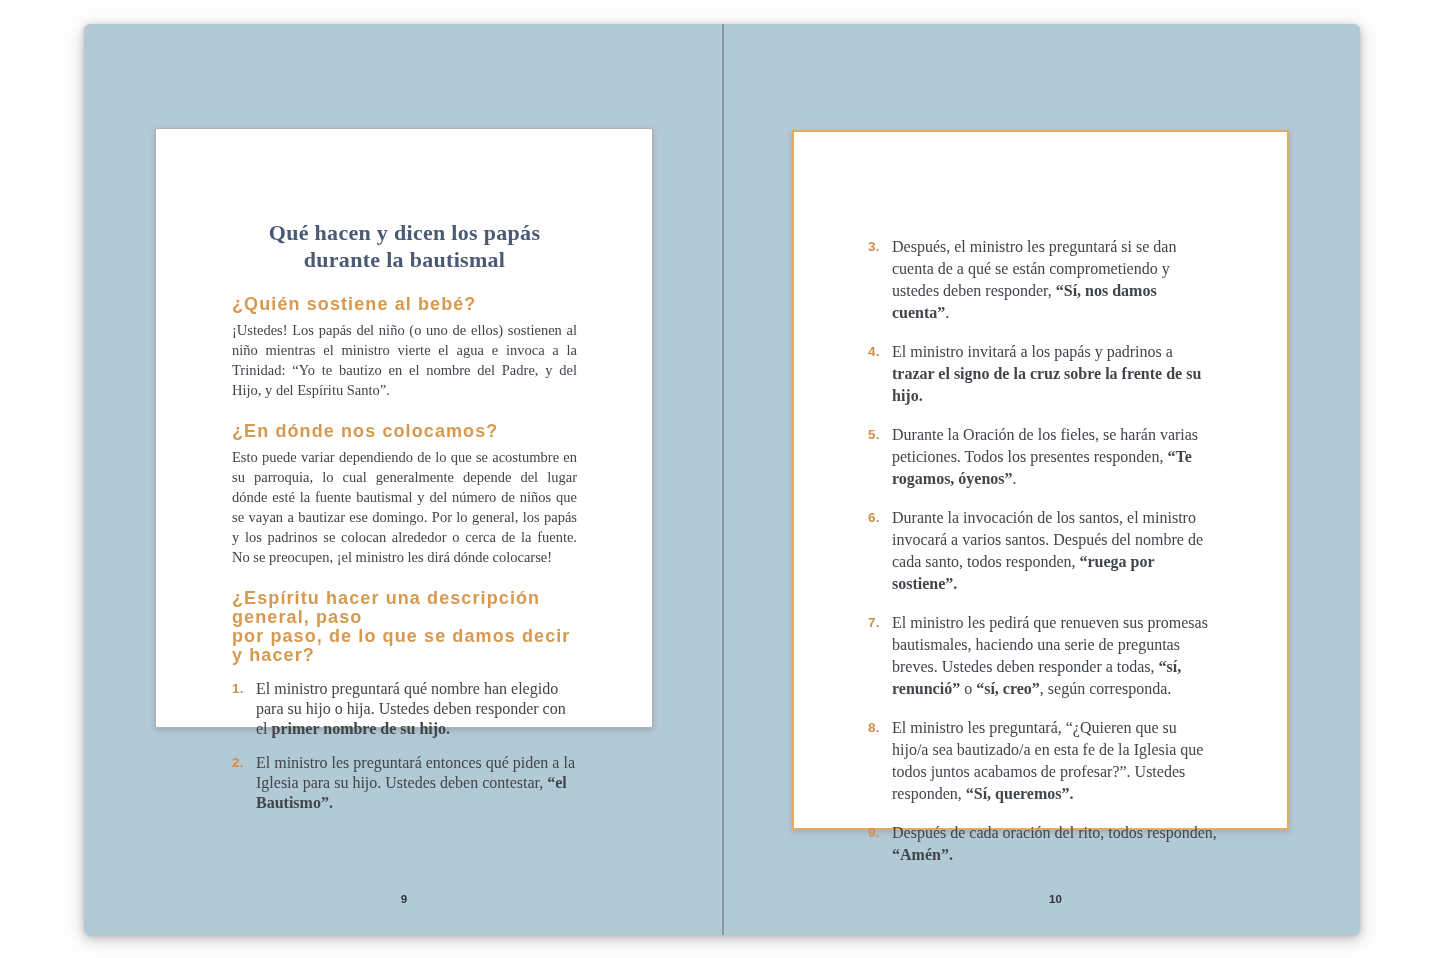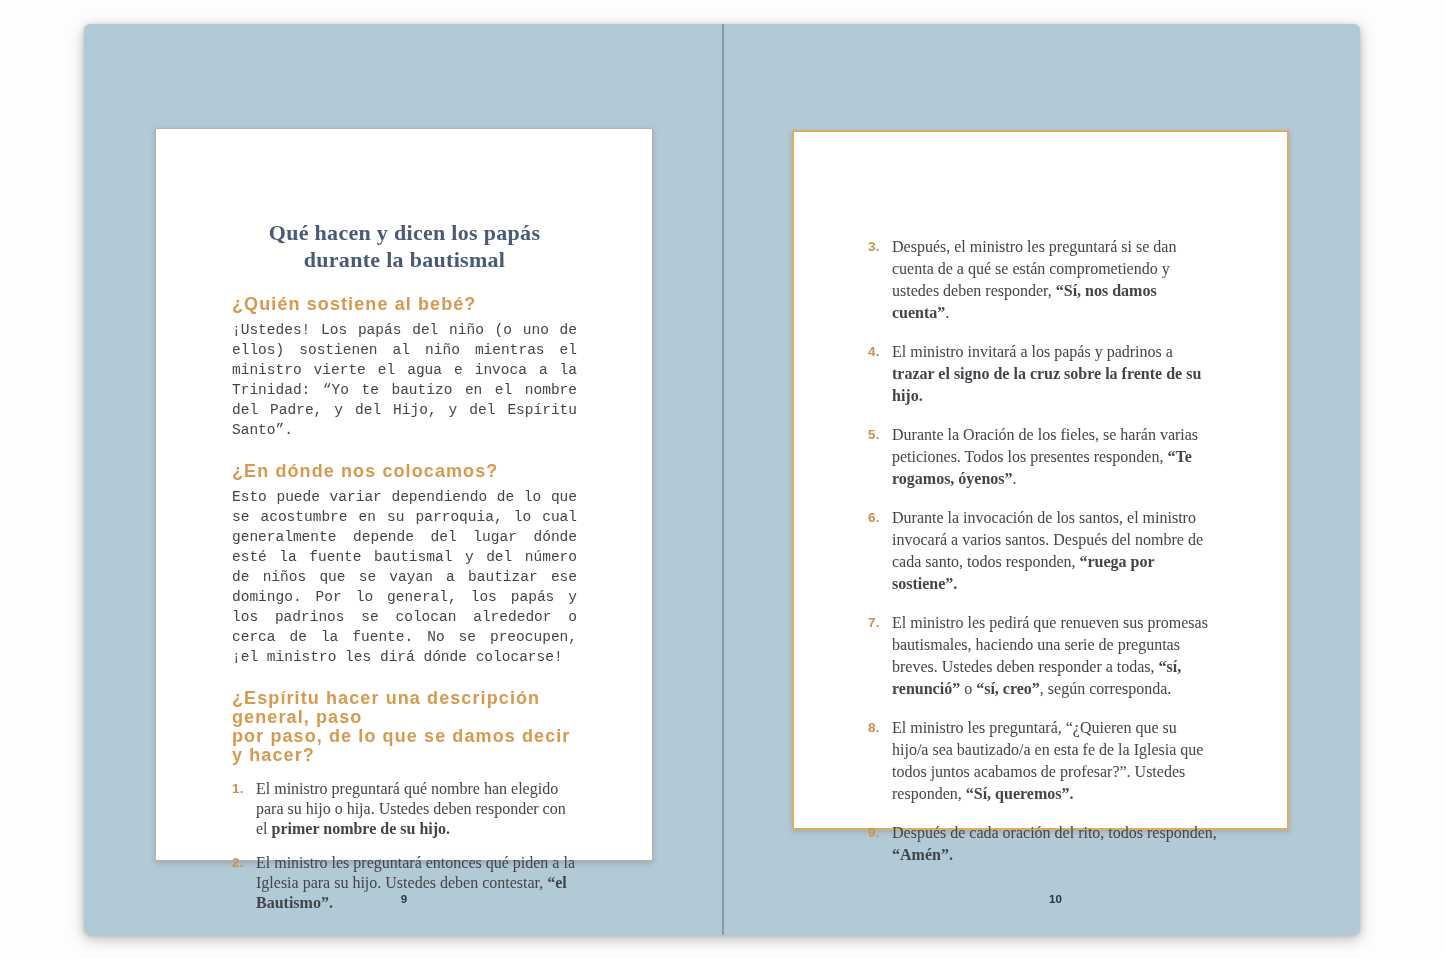--- a/index.html
+++ b/index.html
@@ -31,21 +31,21 @@
   }
   .page {
     position: absolute;
     background: #ffffff;
     box-sizing: border-box;
   }
   .page-left {
     left: 71px;
     top: 104px;
     width: 498px;
-    height: 733px;
+    height: 600px;
     border: 1.5px solid var(--left-page-border, #b5b0b1);
     padding: 90px 75px 0 76px;
     box-shadow: 0 2px 5px rgba(90,90,90,0.3);
   }
   .page-right {
     left: 708px;
     top: 106px;
     width: 497px;
     height: 700px;
     border: 2px solid var(--right-page-border, #e0ac60);
@@ -71,21 +71,20 @@
     line-height: 19px;
     letter-spacing: 1.1px;
     color: var(--heading-orange, #d79b52);
   }
   .heading span { display: block; }
   .body {
     margin: 0;
     font-size: 14.5px;
     line-height: 20px;
     color: var(--body-text, #41454a);
-    font-family: Liberation Mono, monospace;
   }
   .just { text-align: justify; }
   .steps {
     list-style: none;
     margin: 14px 0 0;
     padding: 0;
   }
   .step {
     display: flex;
     align-items: flex-start;

